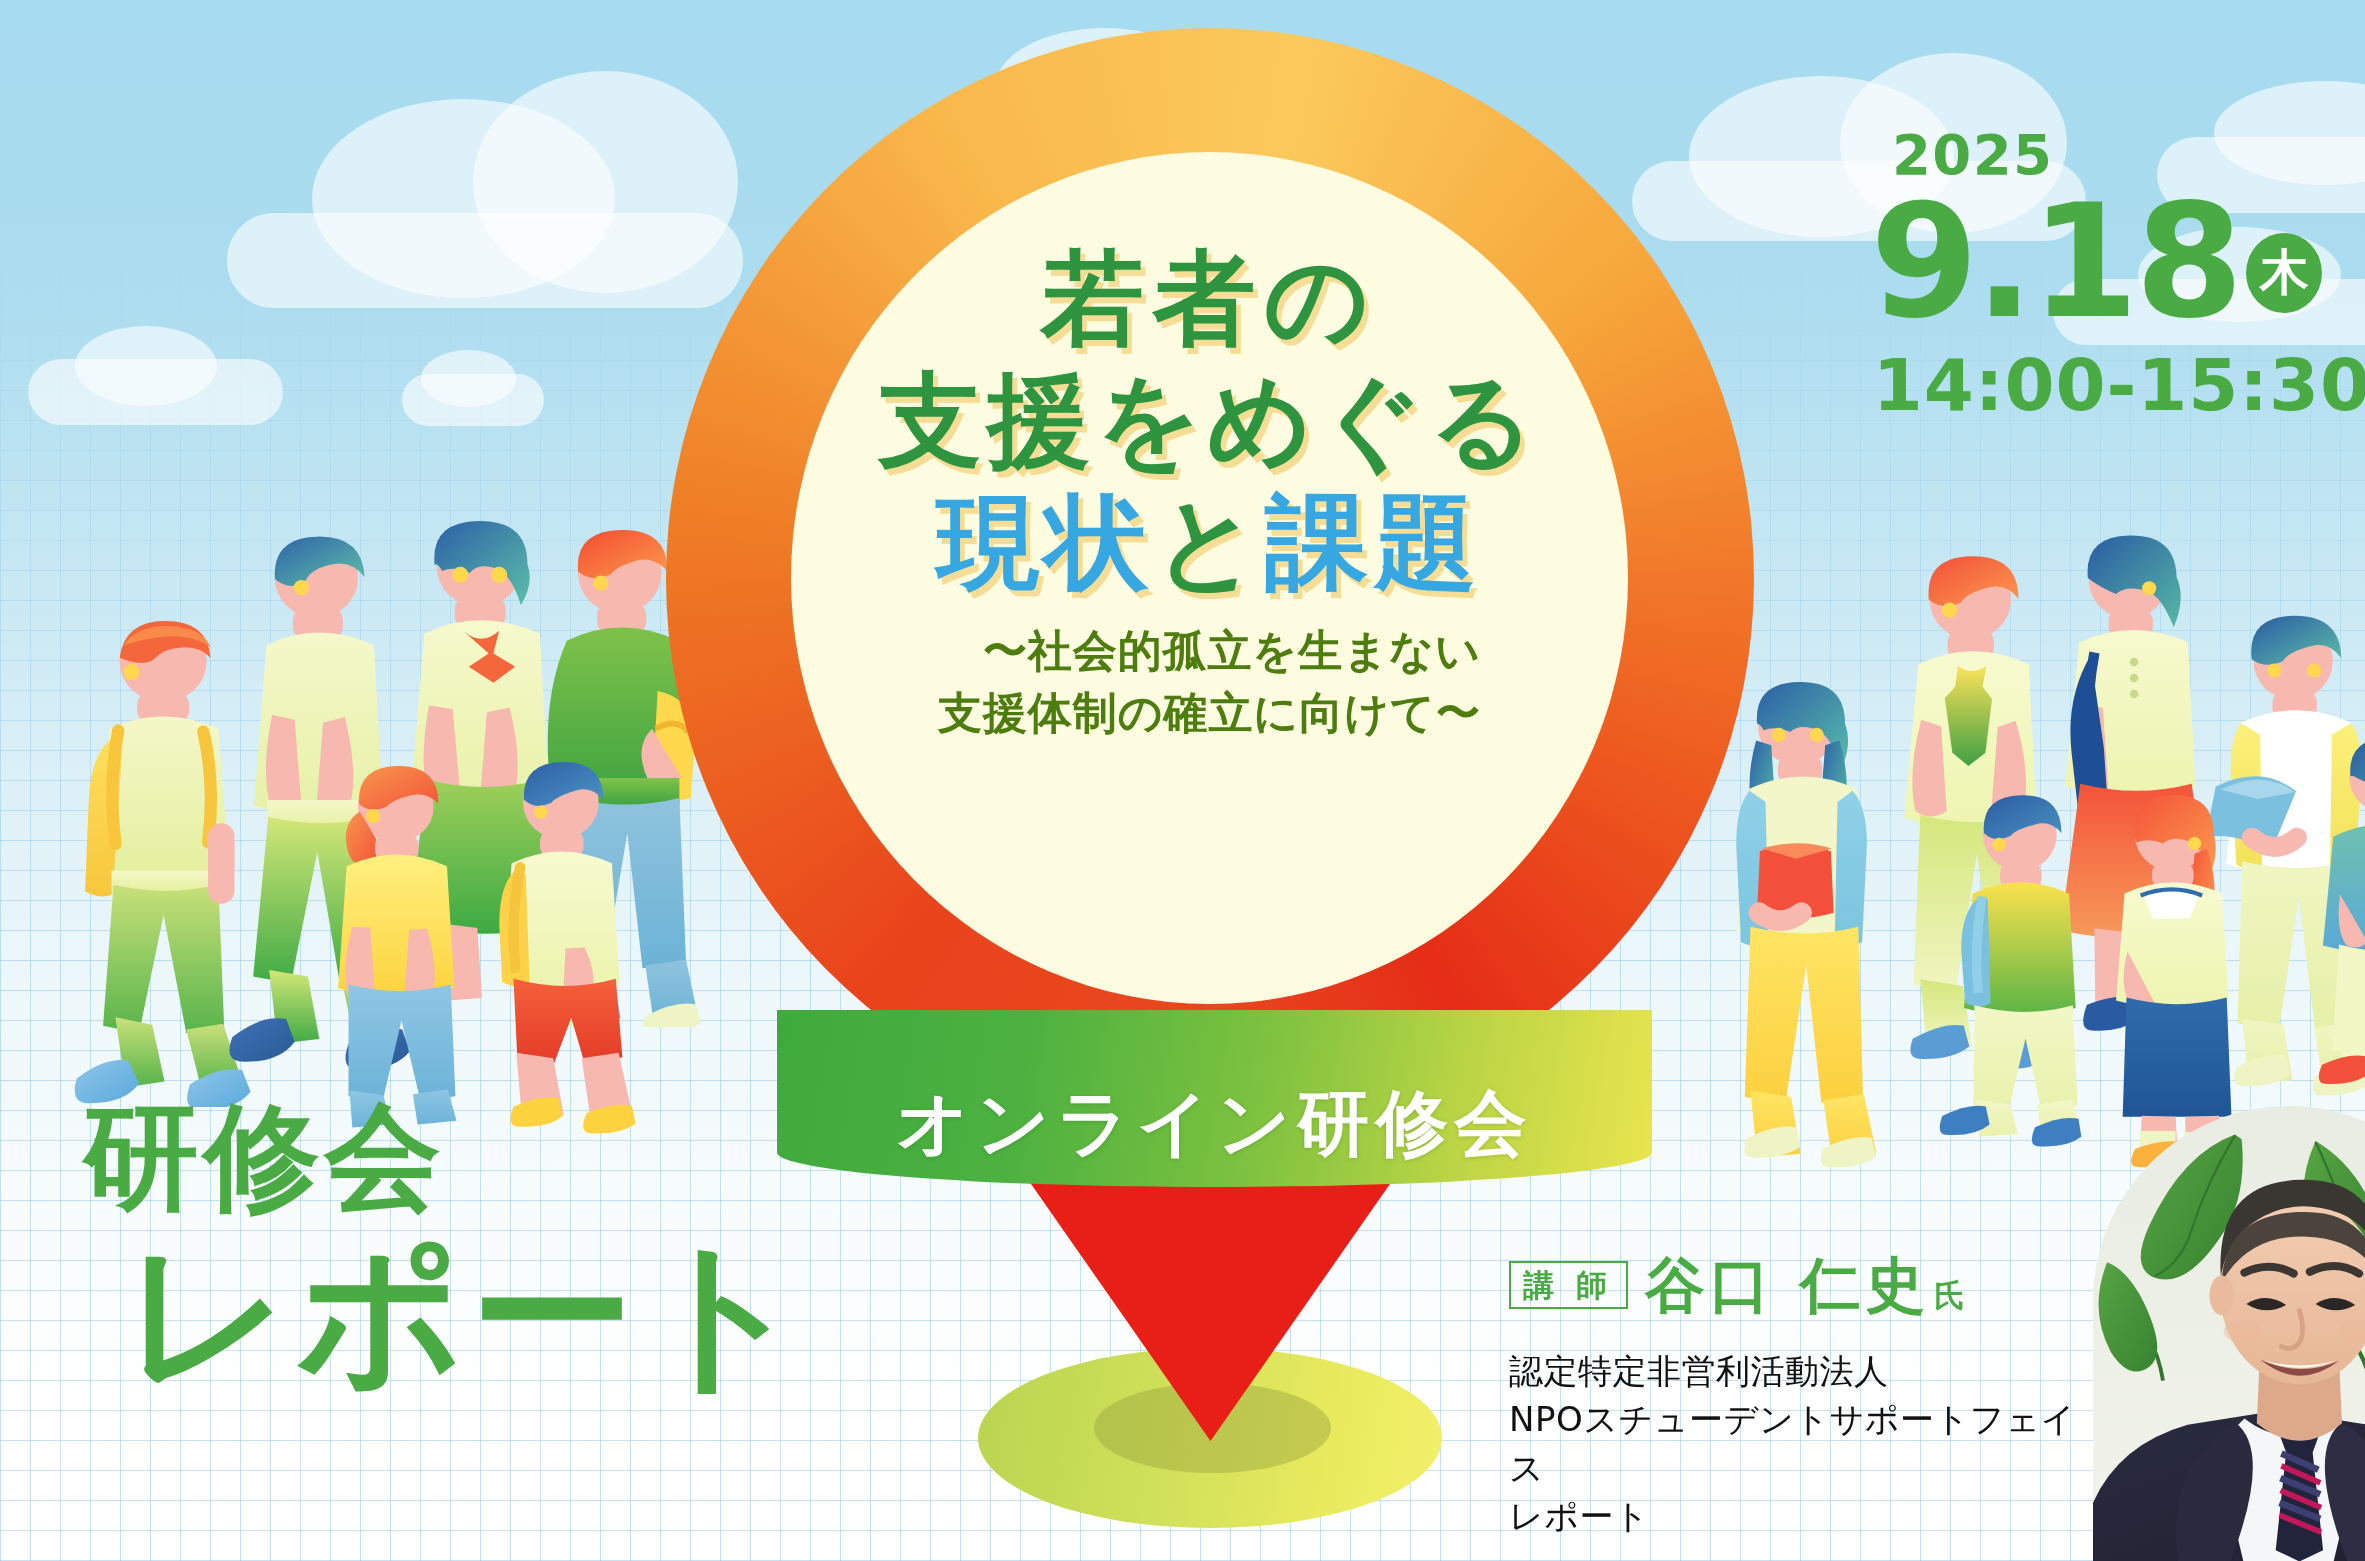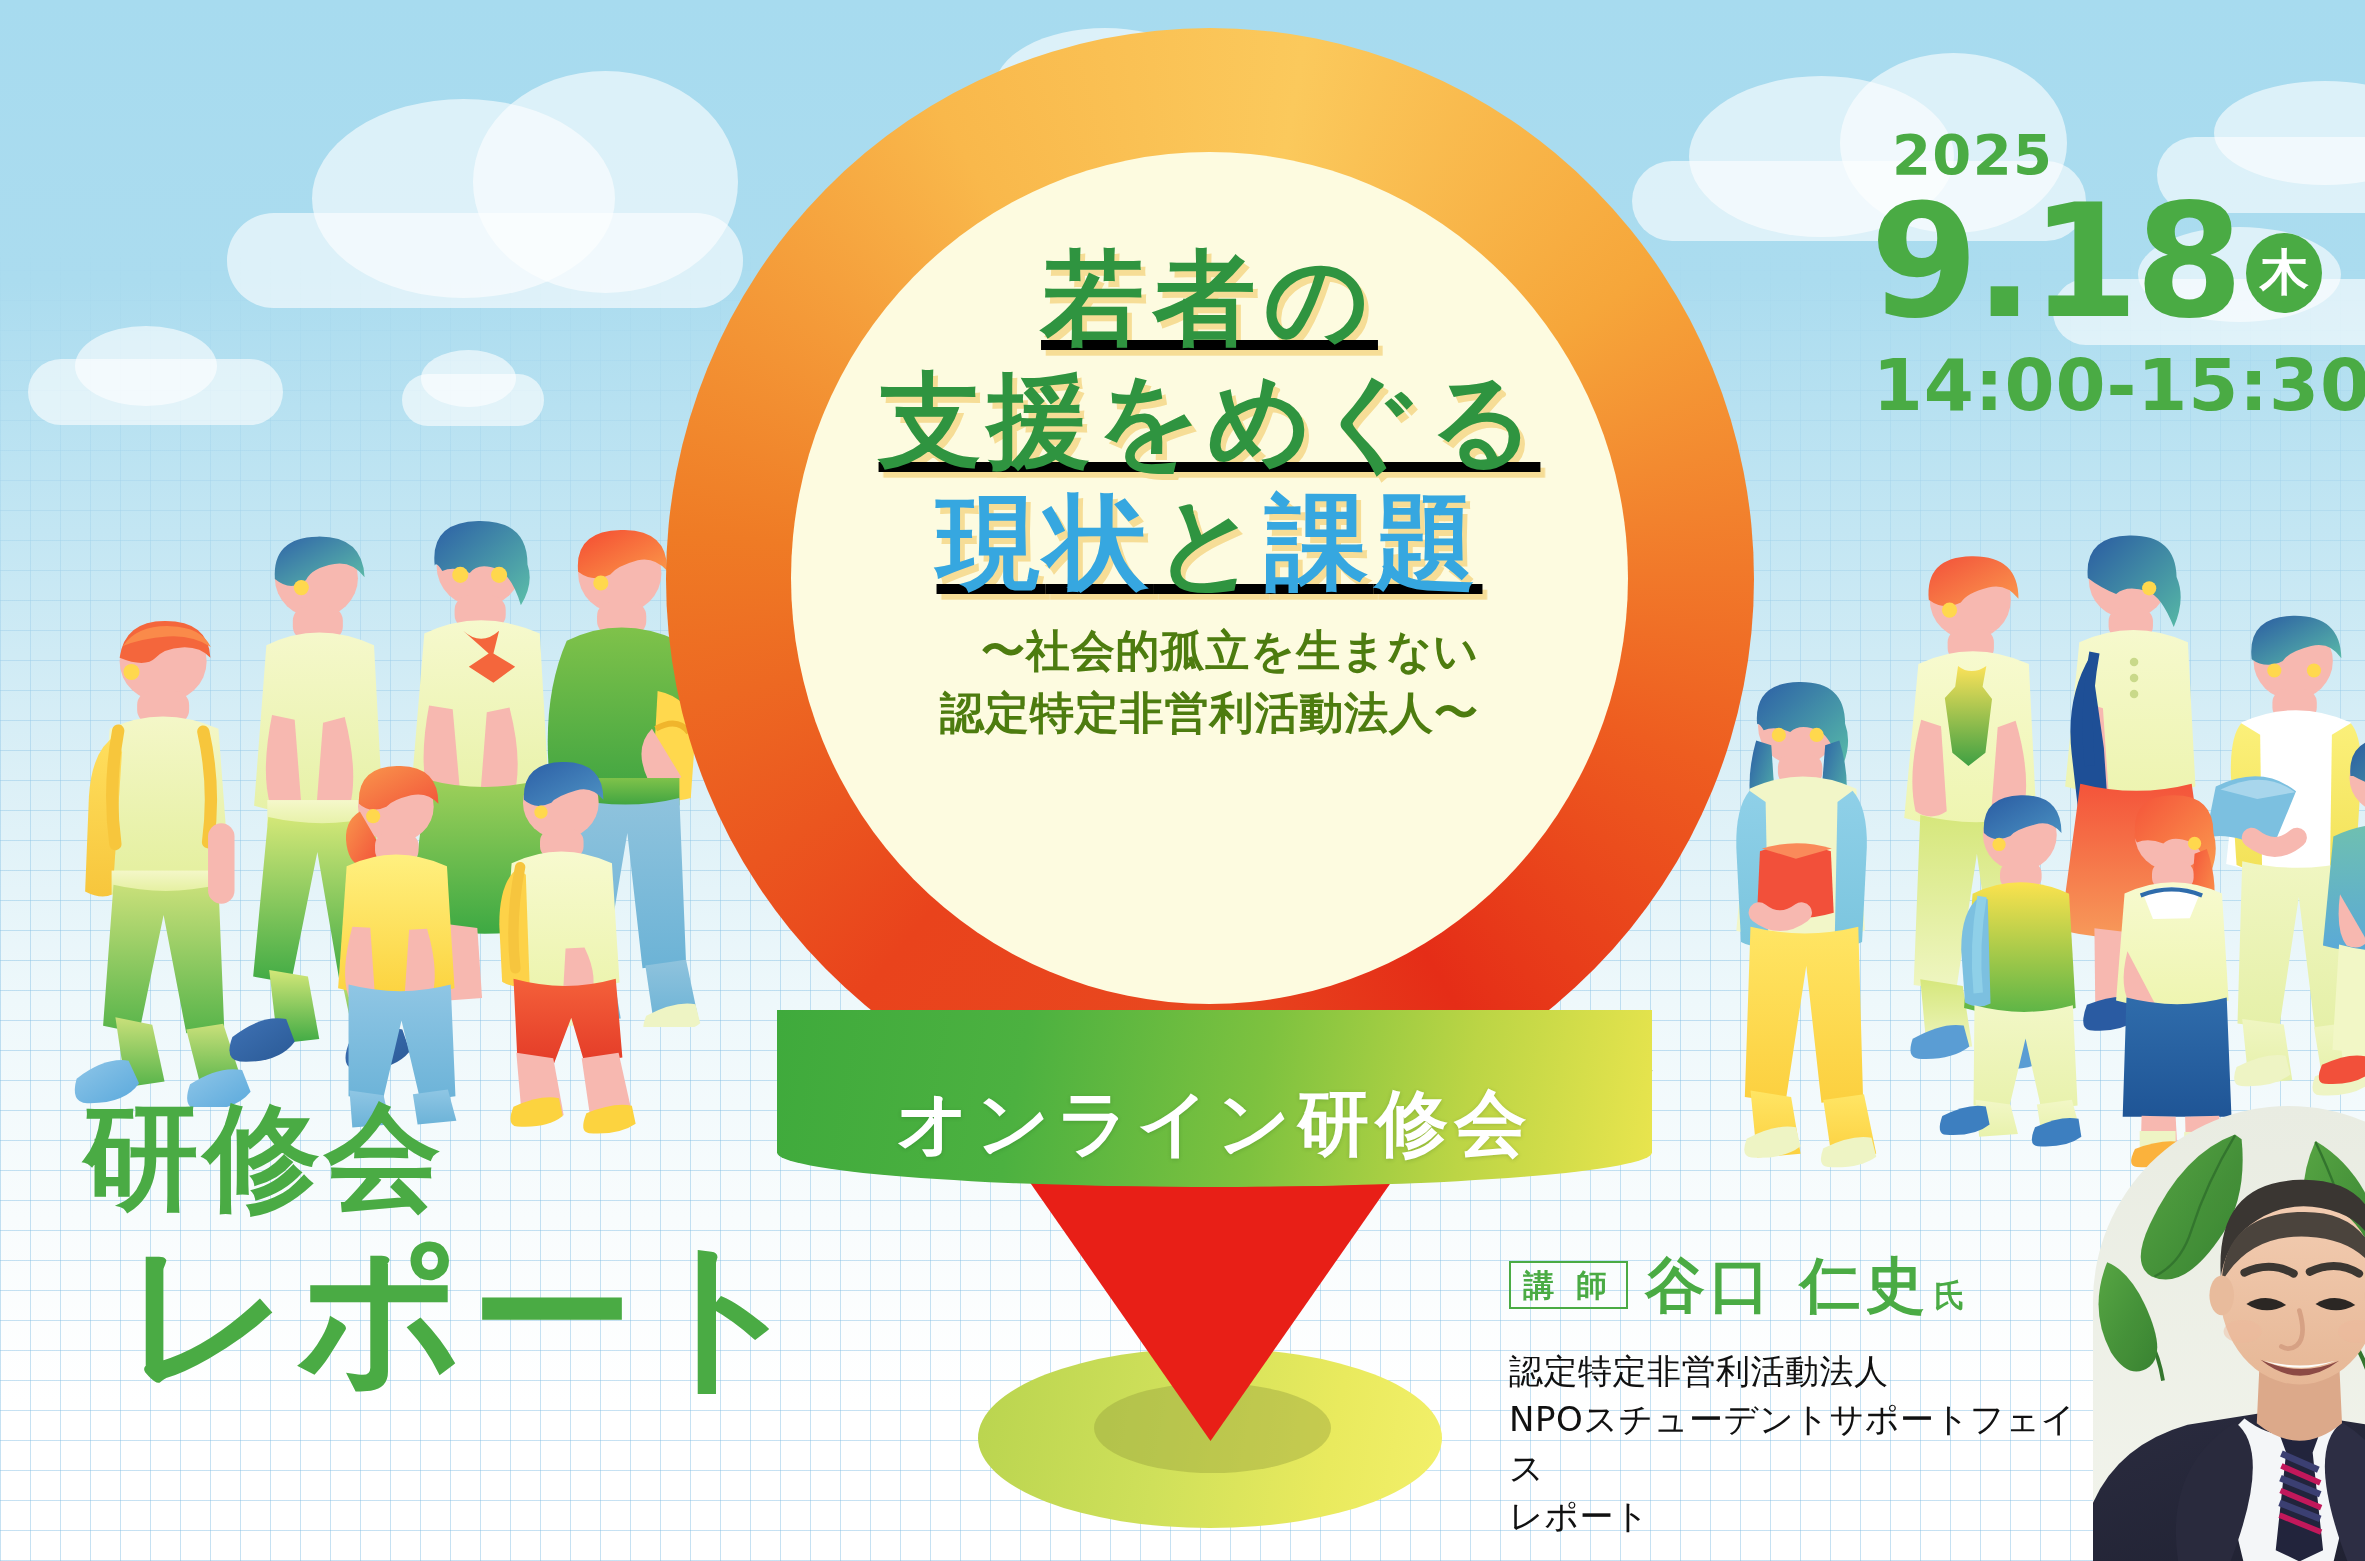--- a/index.html
+++ b/index.html
@@ -86,21 +86,21 @@
   .ribbon-tail-l { left:59px; clip-path:polygon(100% 0,100% 100%,0 58%); }
   .ribbon-tail-r { right:59px; clip-path:polygon(0 0,0 100%,100% 58%); }
   .ribbon-text {
     color:#ffffff; font-size:72px; font-weight:700;
     letter-spacing:6.6px; text-shadow:0 1.4px 4.7px rgba(0,60,0,.18);
     font-family:"DejaVu Sans","Liberation Sans",sans-serif;
     transform:translateY(24.6px);
   }
 
   
-  .title-line { line-height:1; text-align:right; white-space:nowrap;text-decoration:underline; }
+  .title-line { line-height:1; text-align:right; white-space:nowrap; }
   .t-dot {
     font-weight:700;
     font-family:"DejaVu Sans","Liberation Sans",sans-serif;
   }
   .t1 { font-size:103px; letter-spacing:8.5px; margin-bottom:19px; }
   .t2 { font-size:103px; letter-spacing:5.7px; margin-bottom:19px; }
   .t3 { font-size:103px; letter-spacing:5.7px; margin-bottom:25.5px; }
   .g { color:#2f9440; }
   .b { color:#36a7e0; }
   .beadshadow {
@@ -660,21 +660,21 @@
         <span class="t-dot g beadshadow">若者の</span>
       </div>
       <div class="title-line t2">
         <span class="t-dot g beadshadow">支援をめぐる</span>
       </div>
       <div class="title-line t3">
         <span class="t-dot b beadshadow">現</span><span class="t-dot b beadshadow">状</span><span class="t-dot g beadshadow">と</span><span class="t-dot b beadshadow">課</span><span class="t-dot b beadshadow">題</span>
       </div>
       <div class="subtitle">
         <div>〜社会的孤立を生まない</div>
-        <div>認定特定非営利活動法人〜</div>
+        <div>支援体制の確立に向けて〜</div>
       </div>
     </div>
 
     <div class="ribbon" style="pointer-events:none;">
       <div class="ribbon-body">
         <span class="ribbon-text">オンライン研修会</span>
       </div>
     </div>
   </div>
 

